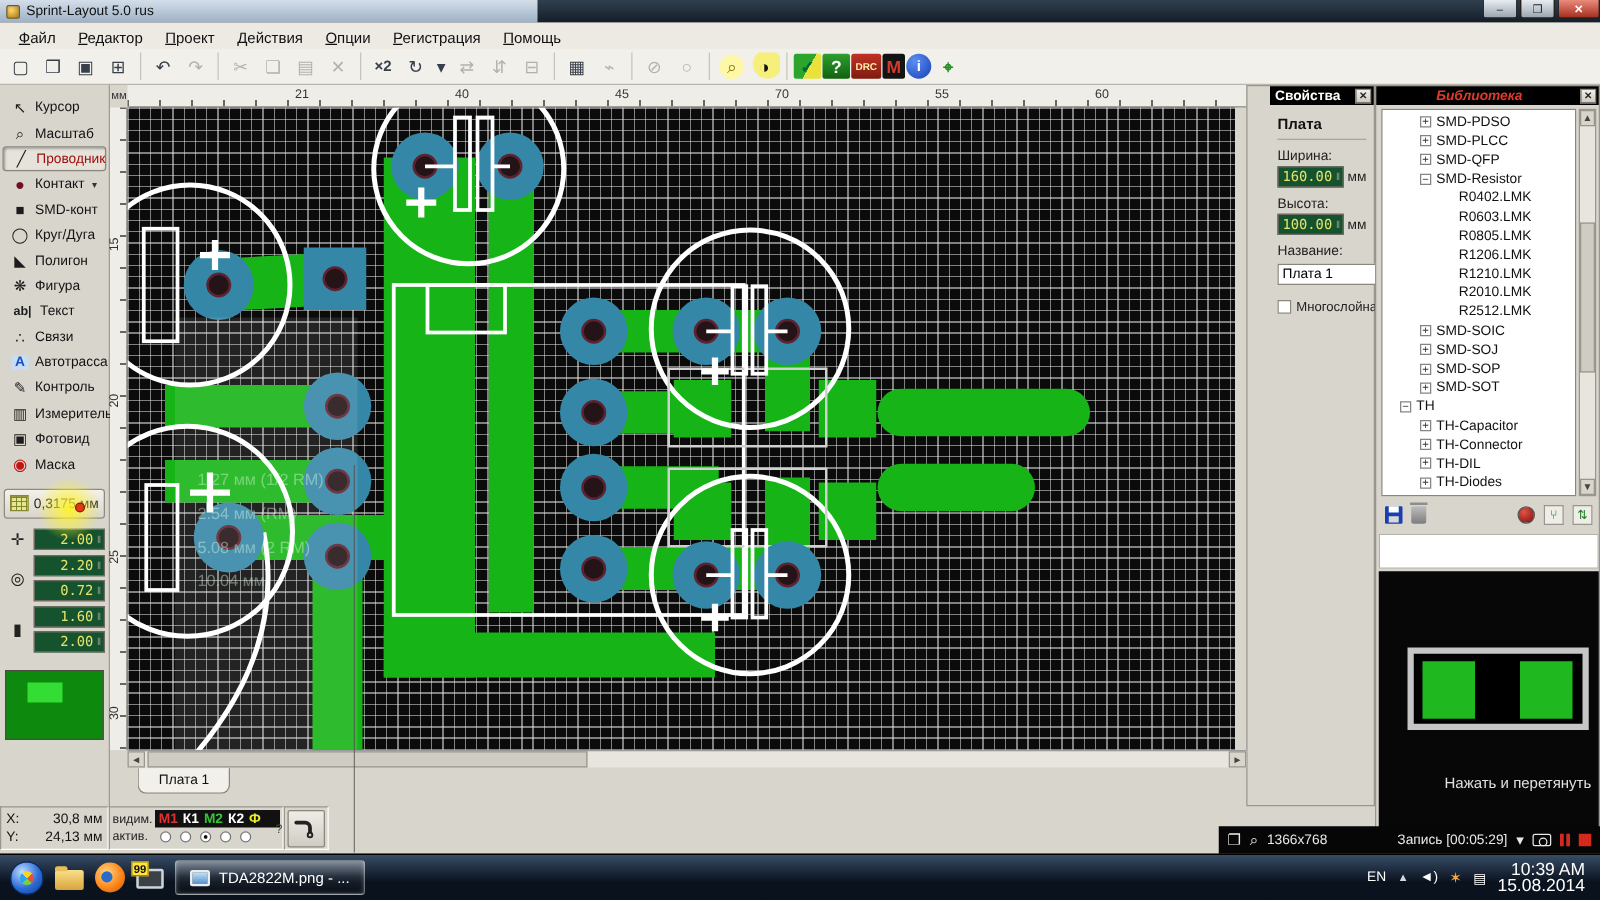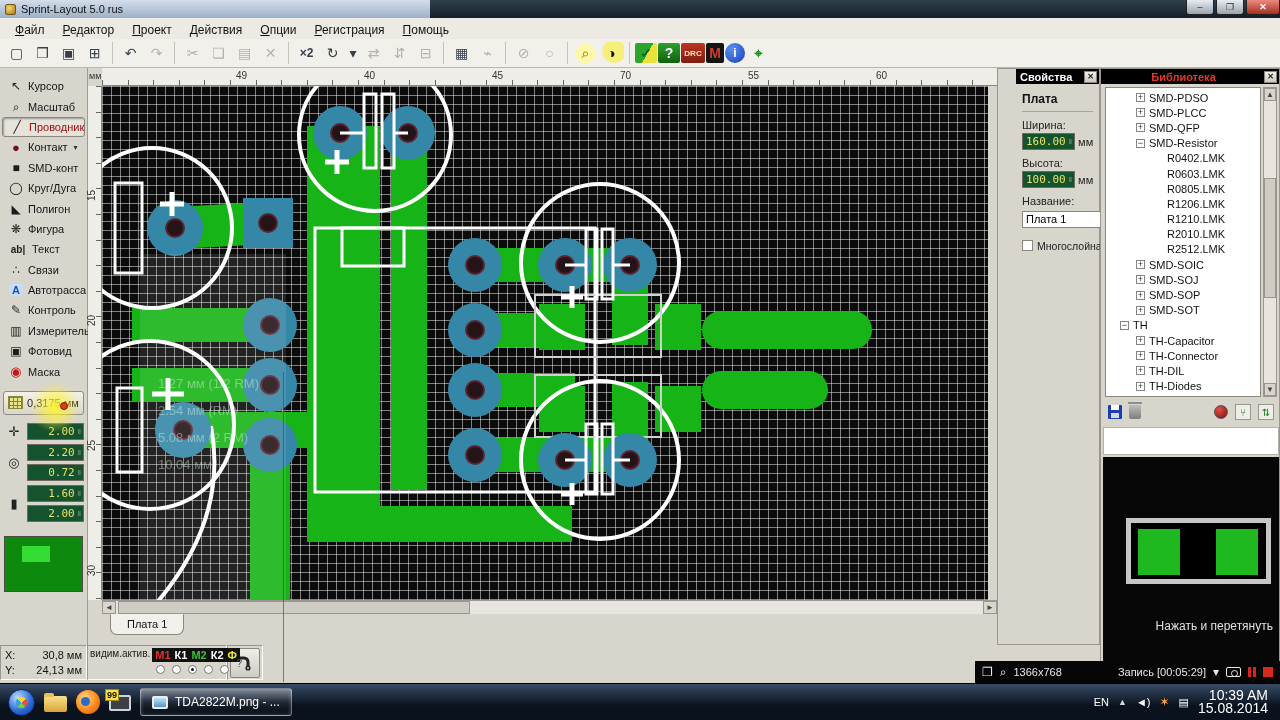--- a/index.html
+++ b/index.html
@@ -91,21 +91,21 @@
   .pval{display:flex;align-items:center;gap:3px;margin:0 6px;}
   .pval .pfield{width:54px;}
   .pval .unit{font-size:11px;color:#222;}
   .pname{margin:2px 6px;}
   .pname input{width:89px;height:17px;border:1px solid #8a867e;font-size:11px;padding:0 3px;background:#fff;font-family:"Liberation Sans",sans-serif;}
   .pcheck{display:flex;align-items:center;gap:4px;margin:12px 6px;font-size:10.5px;color:#222;}
   .cbox{width:11px;height:11px;background:#fff;border:1px solid #8a867e;flex:none;}
   
   .lib{position:absolute;left:1100px;top:68px;width:180px;height:614px;background:#d8d5cc;border:1px solid #9a968e;}
   .ltitle{height:15px;background:#000;color:#e23a2a;font-size:11px;font-weight:bold;display:flex;align-items:center;padding:0 2px;}
-  .ltitle .txt{flex:1;text-align:center;}
+  .ltitle .txt{flex:1;text-align:center;font-style:italic;}
   .tree{position:absolute;left:4px;top:18px;width:156px;height:310px;background:#fff;border:1px solid #8a867e;font-size:11px;overflow:hidden;padding-top:2px;}
   .trow{display:flex;align-items:center;height:15.2px;color:#111;white-space:nowrap;}
   .exp{width:9px;height:9px;border:1px solid #848484;background:#fff;font-size:9px;line-height:7px;text-align:center;margin-right:4px;flex:none;color:#333;}
   .exp.hide{visibility:hidden;}
   .vscroll{position:absolute;right:2px;top:18px;width:14px;height:310px;background:#e8e5de;border:1px solid #9a968e;}
   .vscroll .sarr{width:12px;}
   .vthumb{position:absolute;left:0;top:90px;width:12px;height:120px;background:#cfccc3;border:1px solid #9a968e;}
   .vscroll .down{position:absolute;bottom:0;}
   .lfoot{position:absolute;left:2px;top:330px;width:176px;height:26px;display:flex;align-items:center;gap:7px;padding:0 5px;}
   .floppy{width:14px;height:14px;background:#1a3fae;position:relative;border-radius:1px;}
@@ -122,21 +122,21 @@
   .comp .p1,.comp .p2{position:absolute;top:6px;width:42px;height:46px;background:#1fb91f;}
   .comp .p1{left:7px;}
   .comp .p2{left:85px;}
   .lhint{position:absolute;left:0;right:6px;top:162px;text-align:right;color:#e0e0e0;font-size:12px;}
   
   .status{position:absolute;left:0;top:645px;width:997px;height:37px;background:#d8d5cc;display:flex;}
   .spanel{border:1px solid;border-color:#9a968e #fff #fff #9a968e;height:35px;}
   .scoords{width:87px;font-size:11px;color:#111;padding:2px 4px;}
   .scoords .row{display:flex;justify-content:space-between;line-height:15px;}
   .slayers{width:140px;display:flex;font-size:10px;color:#222;padding:2px 2px;}
-  .laycol{display:flex;flex-direction:row;justify-content:space-around;padding-right:2px;}
+  .laycol{display:flex;flex-direction:column;justify-content:space-around;padding-right:2px;}
   .laymain{flex:1;position:relative;}
   .laystrip{background:#111;display:flex;gap:4px;padding:1px 3px;font-size:11px;font-weight:bold;}
   .radios{display:flex;gap:7px;padding:3px 0 0 4px;}
   .radio{width:9px;height:9px;border-radius:50%;background:#fff;border:1px solid #777;position:relative;}
   .radio.on::after{content:"";position:absolute;left:2px;top:2px;width:3px;height:3px;border-radius:50%;background:#111;}
   .qmark{position:absolute;right:-2px;top:10px;font-size:10px;color:#444;}
   .stoolbox{width:36px;display:flex;align-items:center;justify-content:center;}
   .stoolbtn{width:30px;height:30px;background:linear-gradient(#efede7,#cfccc3);border:1px solid #8a867e;border-radius:2px;display:flex;align-items:center;justify-content:center;}
   .shint{flex:1;font-size:12px;color:#111;padding:5px 8px;}
   
@@ -369,21 +369,21 @@
     </div>
     <div class="preview">
       <div class="inner"></div>
     </div>
   </div>
 
   <div class="canvas">
     <div class="corner">мм</div>
     <div class="hruler">
 
-    <span class="hnum" style="left:134px">49</span>
+    <span class="hnum" style="left:134px">21</span>
         <span class="hnum" style="left:262px">40</span>
         <span class="hnum" style="left:390px">45</span>
         <span class="hnum" style="left:518px">70</span>
         <span class="hnum" style="left:646px">55</span>
         <span class="hnum" style="left:774px">60</span>
       </div>
     <div class="vruler">
 
     <span class="vnum" style="top:104px">15</span>
         <span class="vnum" style="top:229px">20</span>

